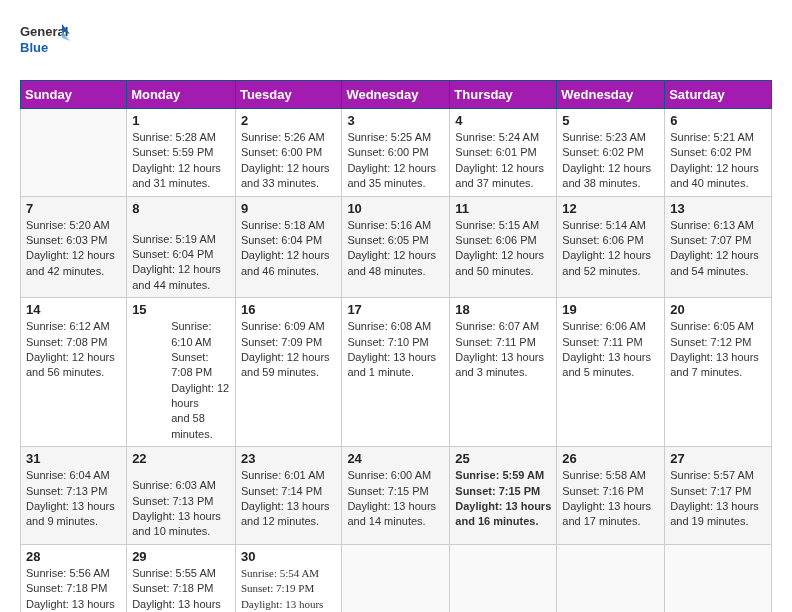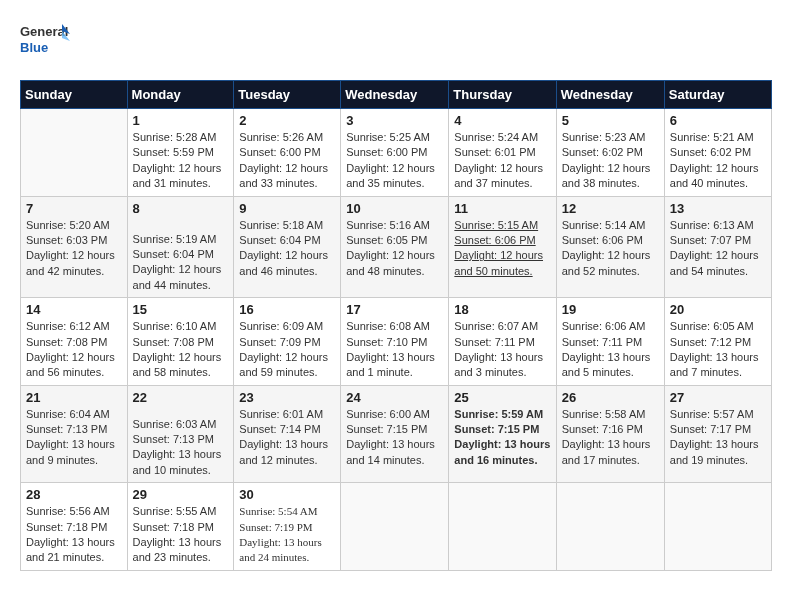--- a/index.html
+++ b/index.html
@@ -32,21 +32,21 @@
     .subtitle {
       font-size: 15px;
       color: #555;
     }
     .calendar {
       width: 100%;
       border-collapse: collapse;
       font-size: 11px;
     }
     .calendar thead th {
-      background: #0f172a;
+      background: #a21caf;
       color: #fff;
       padding: 6px 4px;
       text-align: left;
       font-size: 13px;
       font-weight: bold;
       border: 1px solid #1a4d8a;
       margin-left: 8px;
     }
     .calendar tbody td {
       vertical-align: top;
@@ -175,21 +175,21 @@
         </td>
         <td>
           <span class="day-number">10</span>
           <div class="day-info" style="white-space: pre-line;">Sunrise: 5:16 AM
 Sunset: 6:05 PM
 Daylight: 12 hours
 and 48 minutes.</div>
         </td>
         <td>
           <span class="day-number">11</span>
-          <div class="day-info" style="white-space: pre-line; text-decoration: underline;">Sunrise: 5:15 AM
+          <div class="day-info" style="white-space: pre-line;">Sunrise: 5:15 AM
 Sunset: 6:06 PM
 Daylight: 12 hours
 and 50 minutes.</div>
         </td>
         <td>
           <span class="day-number">12</span>
           <div class="day-info" style="white-space: pre-line;">Sunrise: 5:14 AM
 Sunset: 6:06 PM
 Daylight: 12 hours
 and 52 minutes.</div>
@@ -205,21 +205,21 @@
       <tr>
         <td>
           <span class="day-number">14</span>
           <div class="day-info" style="white-space: pre-line;">Sunrise: 6:12 AM
 Sunset: 7:08 PM
 Daylight: 12 hours
 and 56 minutes.</div>
         </td>
         <td>
           <span class="day-number">15</span>
-          <div class="day-info" style="white-space: pre-line;">Sunrise: 6:10 AM
+          <div class="day-info" style="white-space: pre-line; margin-left: 39px;">Sunrise: 6:10 AM
 Sunset: 7:08 PM
 Daylight: 12 hours
 and 58 minutes.</div>
         </td>
         <td>
           <span class="day-number">16</span>
           <div class="day-info" style="white-space: pre-line;">Sunrise: 6:09 AM
 Sunset: 7:09 PM
 Daylight: 12 hours
 and 59 minutes.</div>
@@ -248,21 +248,21 @@
         <td>
           <span class="day-number">20</span>
           <div class="day-info" style="white-space: pre-line;">Sunrise: 6:05 AM
 Sunset: 7:12 PM
 Daylight: 13 hours
 and 7 minutes.</div>
         </td>
       </tr>
       <tr>
         <td>
-          <span class="day-number">21</span>
+          <span class="day-number">31</span>
           <div class="day-info" style="white-space: pre-line;">Sunrise: 6:04 AM
 Sunset: 7:13 PM
 Daylight: 13 hours
 and 9 minutes.</div>
         </td>
         <td>
           <span class="day-number">22</span>
           <div class="day-info" style="white-space: pre-line; margin-top: 12px;">Sunrise: 6:03 AM
 Sunset: 7:13 PM
 Daylight: 13 hours

